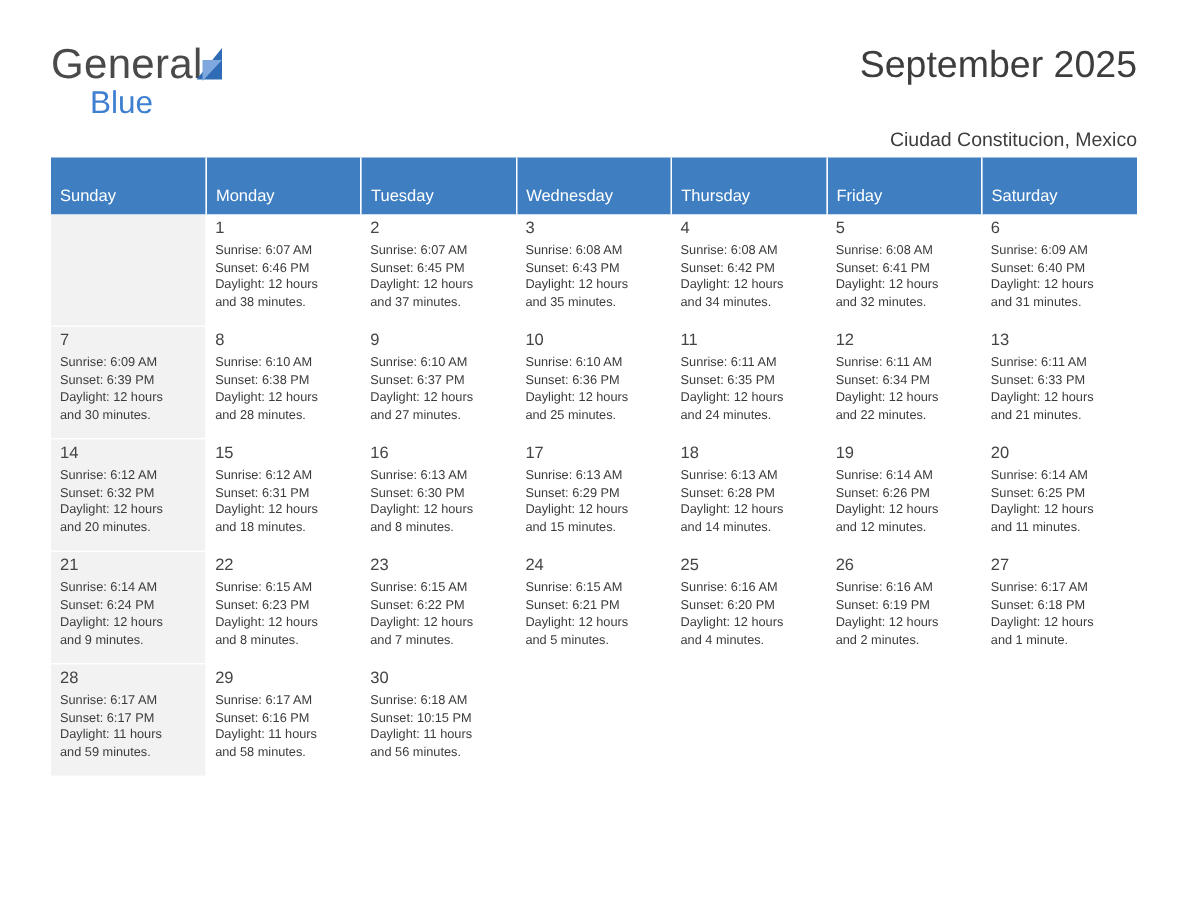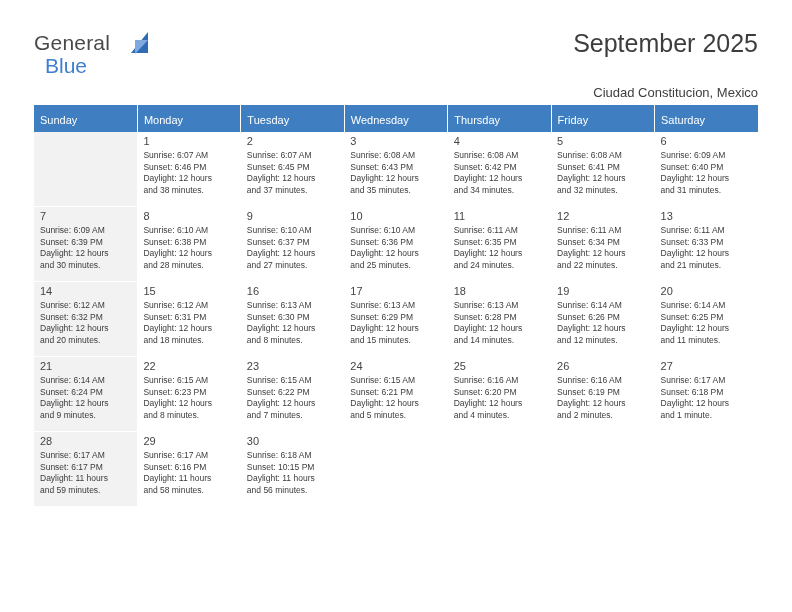--- a/index.html
+++ b/index.html
@@ -29,31 +29,31 @@
     height: 62px;
   }
   .logo {
     position: absolute;
     left: 0;
     top: 4px;
     width: 220px;
     height: 56px;
   }
   .logo-general {
-    font-size: 21px;
+    font-size: 28px;
     color: #4a4a4a;
     letter-spacing: 0.2px;
     line-height: 22px;
     font-family: "Liberation Sans", sans-serif;
   }
   .logo-blue {
     font-size: 21px;
     color: #3f7fd0;
     line-height: 22px;
-    margin-left: 11px;
+    margin-left: 26px;
     display: block;
     margin-top: 1px;
   }
   .logo-tri {
     position: absolute;
     left: 97px;
     top: 0px;
     width: 0;
     height: 0;
     border-left: 17px solid transparent;
@@ -96,21 +96,21 @@
     width: 724px;
     border-collapse: collapse;
     table-layout: fixed;
   }
   .calendar th {
     background: #3f7fc1;
     color: #ffffff;
     font-size: 11px;
     font-weight: normal;
     text-align: left;
-    padding: 7px 0 5px 6px;
+    padding: 18px 0 5px 6px;
     height: 15px;
     border-right: 1px solid #ffffff;
   }
   .calendar th:last-child {
     border-right: none;
     margin-top: 17px;
   }
   .calendar td {
     vertical-align: top;
     height: 74px;

